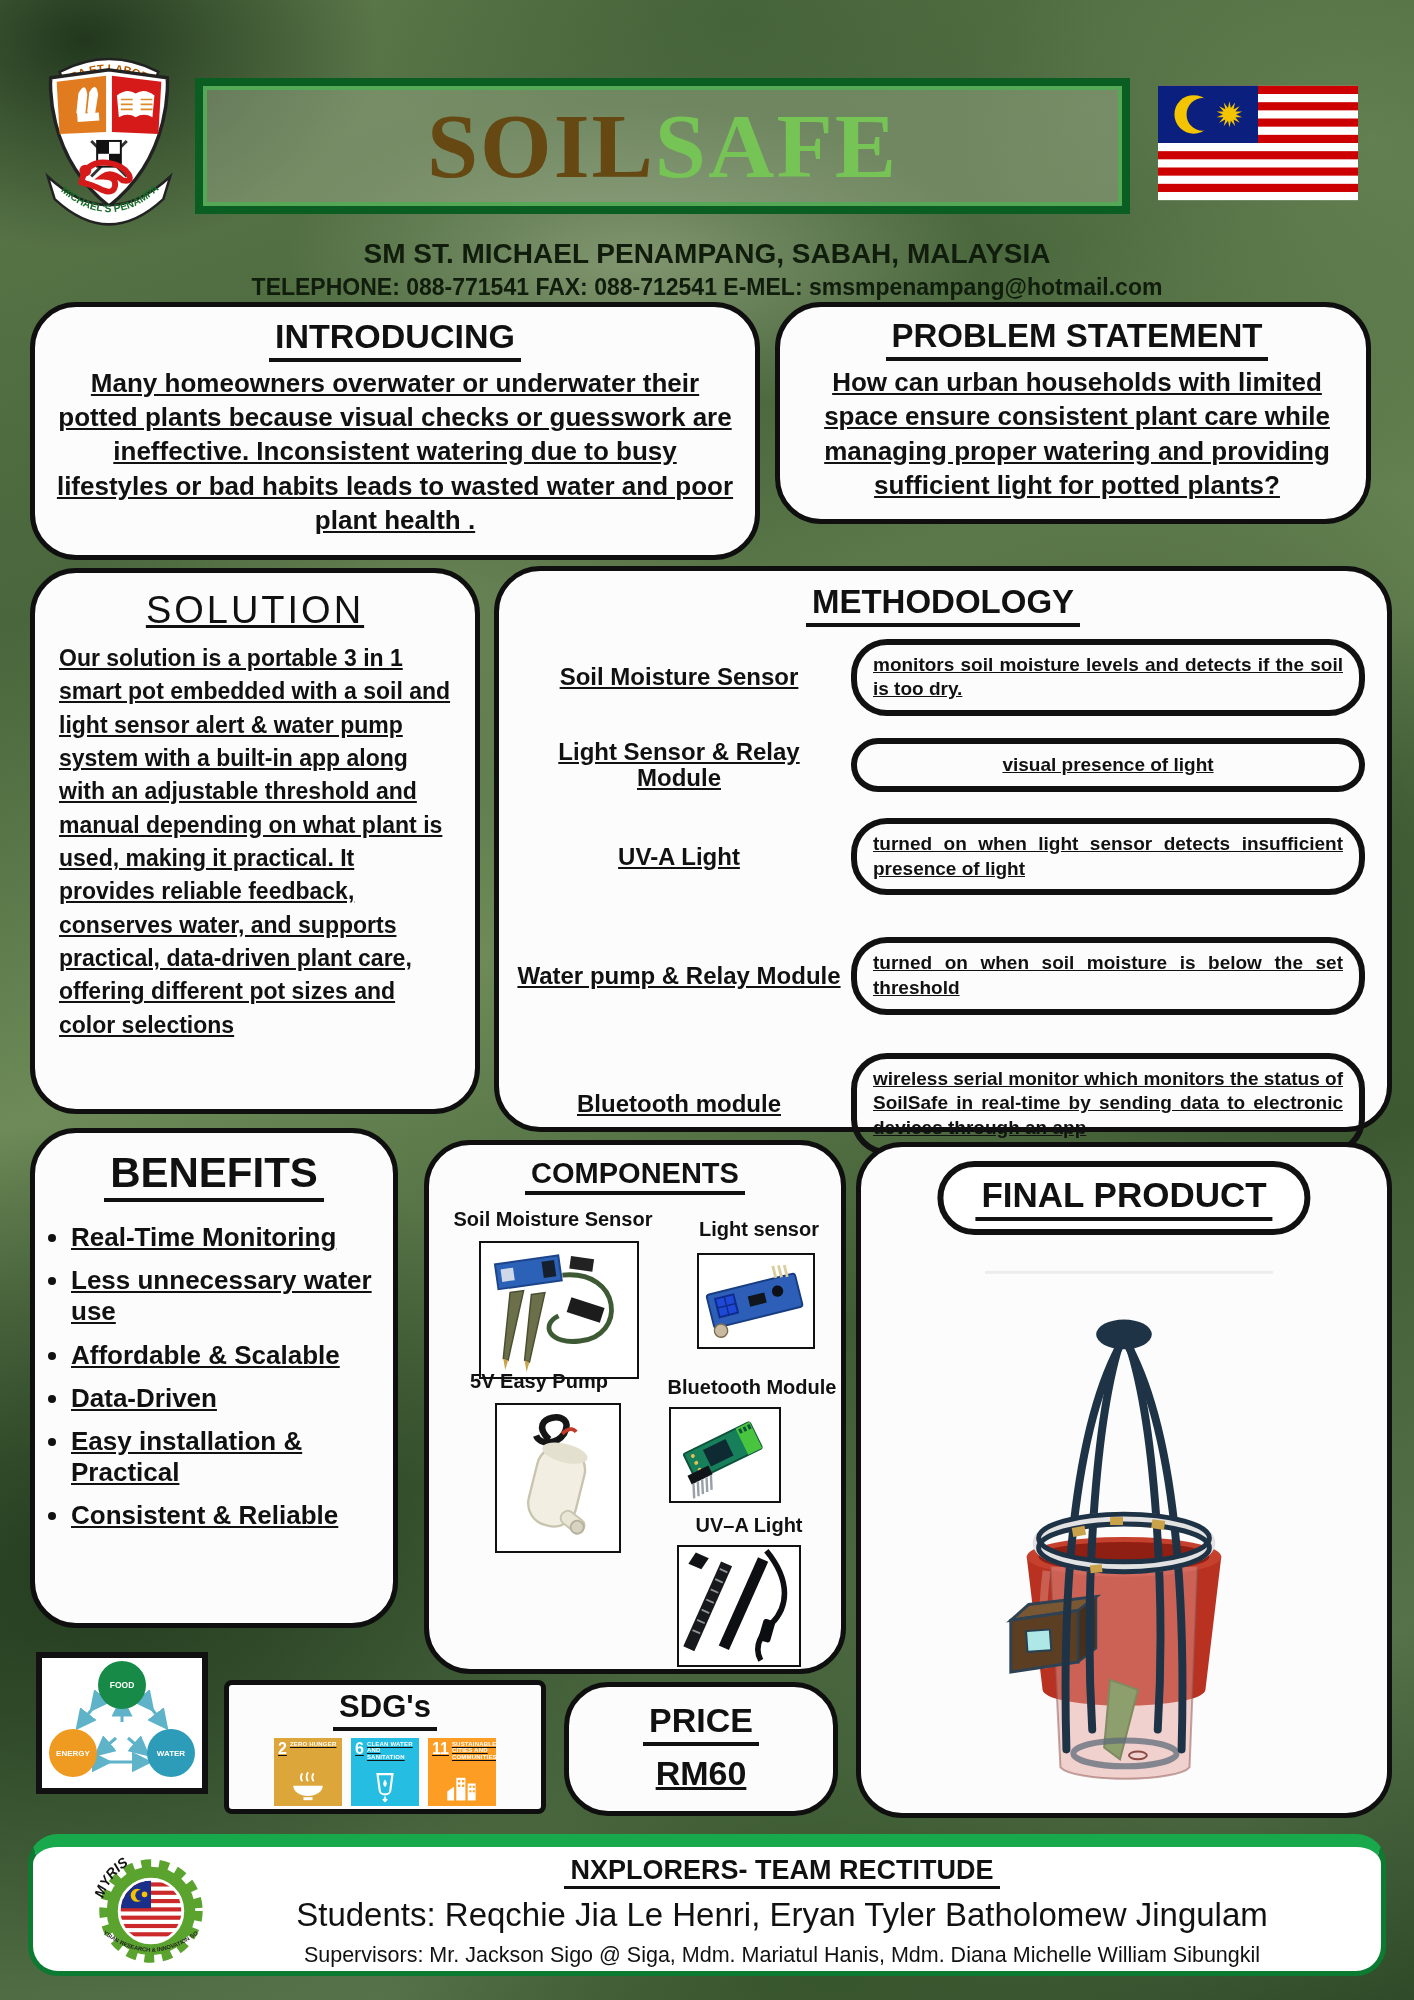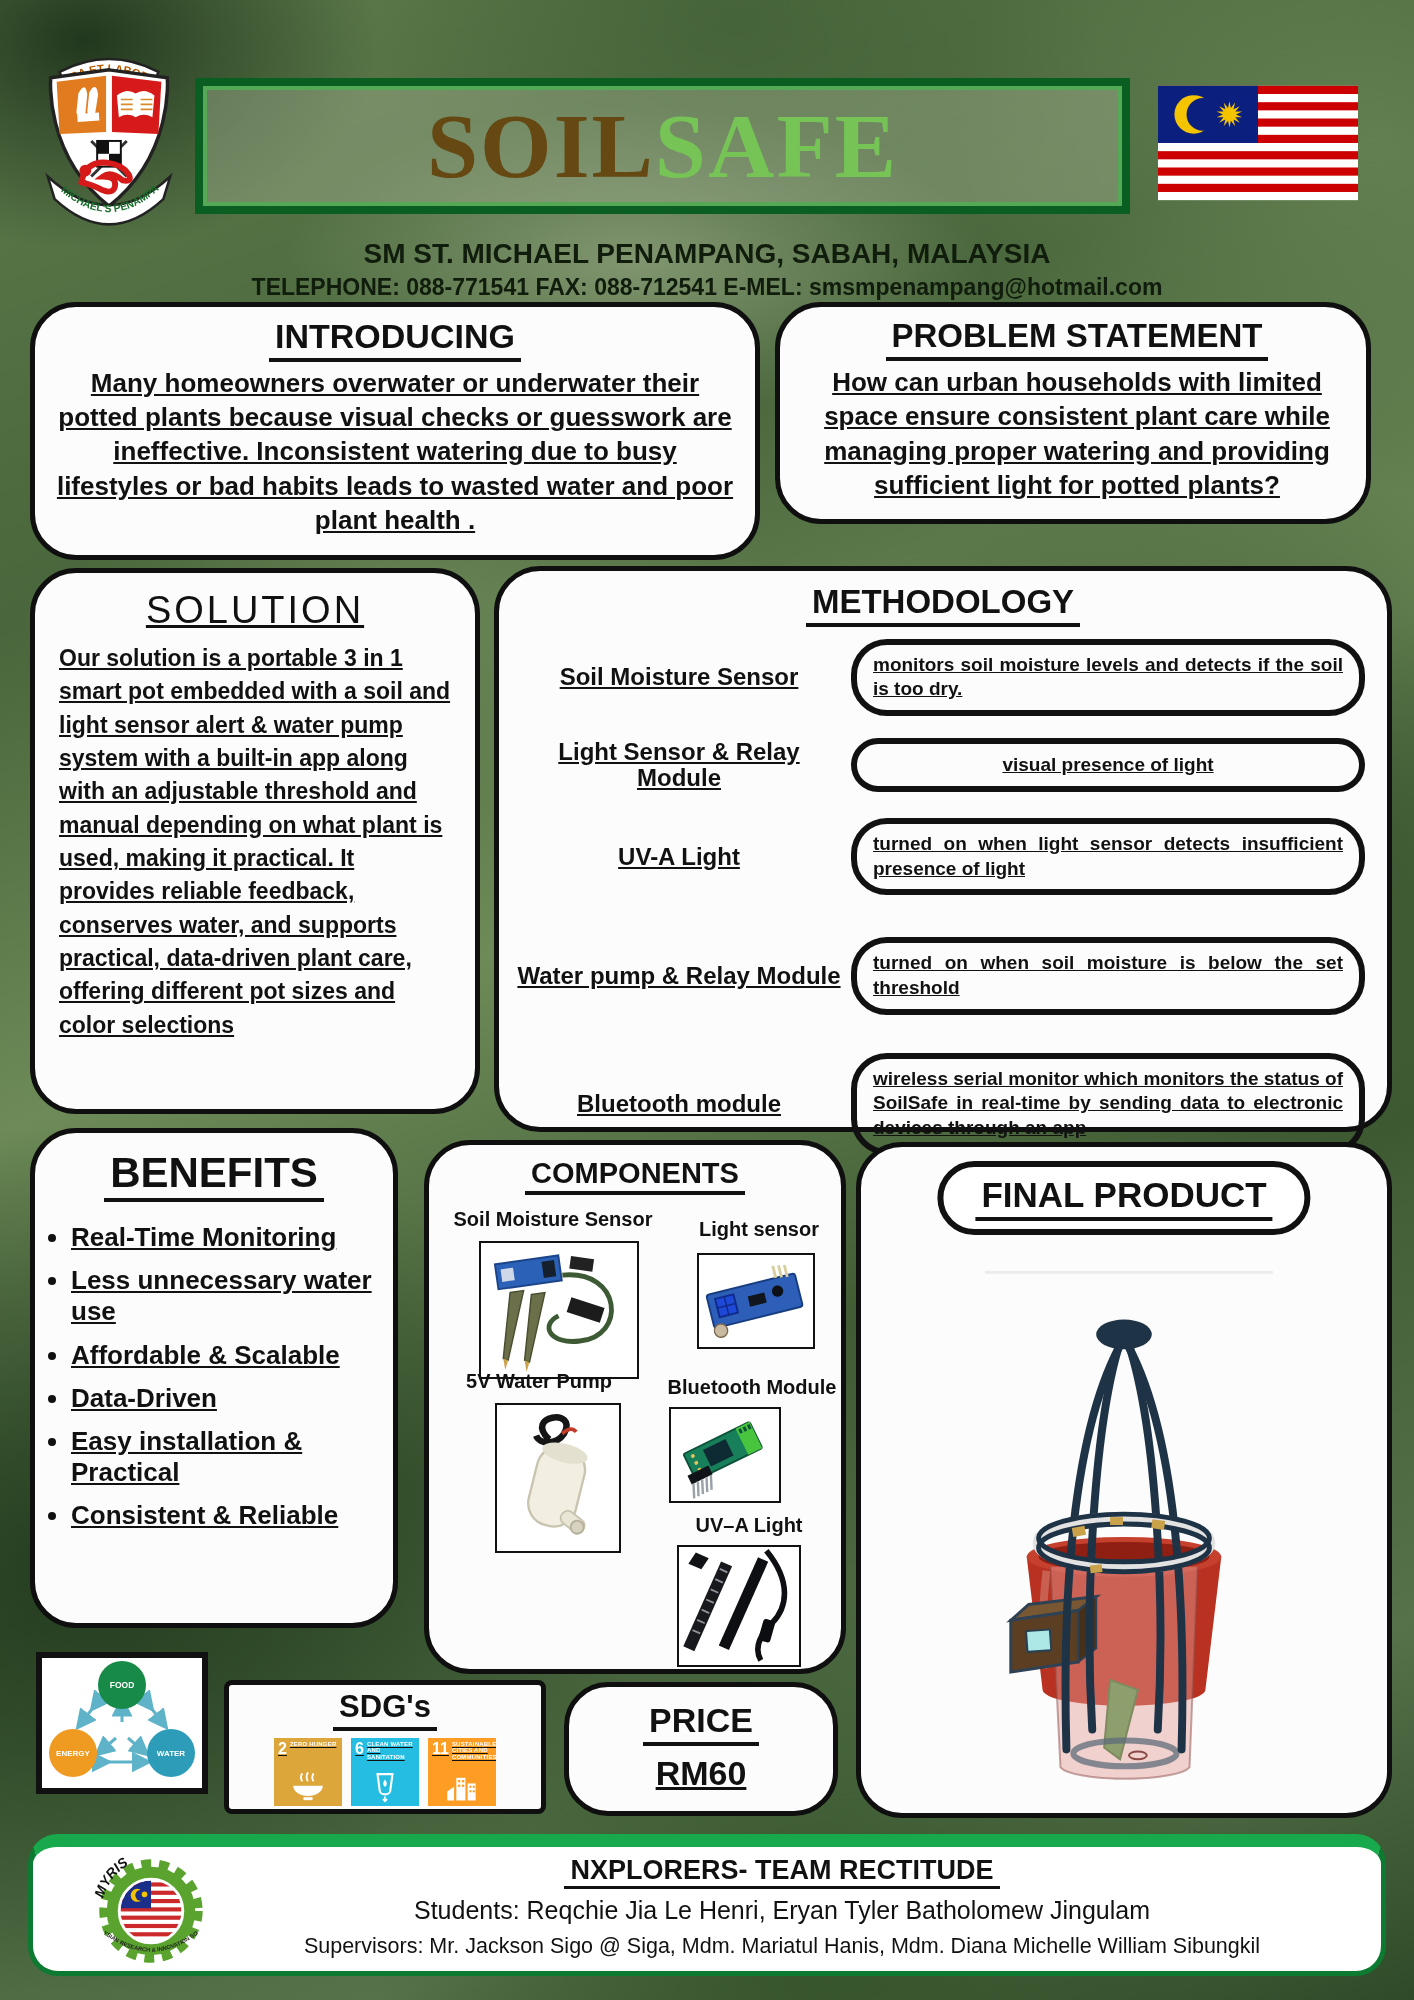--- a/index.html
+++ b/index.html
@@ -82,21 +82,21 @@
   .sdg-icon{position:absolute; left:50%; transform:translateX(-50%); bottom:3px;}
   .price{left:564px; top:1682px; width:274px; height:134px; border-radius:44px;}
   .price .ph{font-size:34px; margin-top:14px;}
   .price-value{text-align:center; font-size:34px; font-weight:bold; margin-top:8px;}
   
   .footer{position:absolute; left:28px; top:1834px; width:1358px; height:142px; background:#fff; border:5px solid #0d8636; border-top-width:13px; border-color:#18a94c #0c7a31 #0c7a31 #0c7a31; border-radius:30px; box-sizing:border-box;}
   .myris{position:absolute; left:58px; top:4px; width:120px; height:120px;}
   .f-text{position:absolute; left:190px; right:40px; top:8px; text-align:center;}
   .f-team{font-size:27px; font-weight:bold;}
   .f-team .uh{border-bottom-width:3px; padding-bottom:2px;}
-  .f-students{font-size:25px; font-weight:500; margin-top:7px;}
+  .f-students{font-size:33px; font-weight:500; margin-top:7px;}
   .f-supervisors{font-size:21.5px; font-weight:400; margin-top:9px;}
 </style>
 </head>
 <body>
 
 <div class="poster">
 
   <svg class="crest" viewBox="0 0 160 200">
     <path d="M30,34 Q80,8 130,34 L123,52 Q80,28 37,52 Z" fill="#fff" stroke="#222" stroke-width="2.5"></path>
     <path id="crestArcTop" d="M36,47 Q80,22 124,47" fill="none"></path>
@@ -238,21 +238,21 @@
           <rect x="52" y="42" width="18" height="11" fill="#10161c"></rect>
           <circle cx="84" cy="44" r="6" fill="#0d1117"></circle>
           <rect x="90" y="18" width="3" height="13" fill="#d8cfa0"></rect>
           <rect x="96" y="19" width="3" height="13" fill="#d8cfa0"></rect>
           <rect x="84" y="17" width="3" height="13" fill="#d8cfa0"></rect>
           <circle cx="16" cy="70" r="7" fill="#c9b9a0" stroke="#7a6a50" stroke-width="1.5"></circle>
         </g>
       </svg>
     </div>
 
-    <div class="c-label" style="left:10px; top:226px; width:200px;">5V Water Pump</div>
+    <div class="c-label" style="left:10px; top:226px; width:200px;">5V Easy Pump</div>
     <div class="img-box" style="left:66px; top:258px; width:126px; height:150px;">
       <svg viewBox="0 0 130 150" width="121" height="145">
         <path d="M56,34 C28,8 88,0 72,28 C64,40 46,40 42,30" fill="none" stroke="#151515" stroke-width="7"></path>
         <path d="M70,28 q10,-9 15,-2" stroke="#c23b2a" stroke-width="4" fill="none"></path>
         <g transform="rotate(14 65 85)">
           <rect x="38" y="42" width="52" height="86" rx="24" fill="#f2efe2" stroke="#c9c4b0" stroke-width="2.5"></rect>
           <ellipse cx="64" cy="48" rx="25" ry="10" fill="#e4e0cf"></ellipse>
           <rect x="76" y="110" width="28" height="15" rx="7" fill="#eae6d6" stroke="#c9c4b0" stroke-width="2" transform="rotate(24 90 117)"></rect>
           <circle cx="96" cy="122" r="7" fill="#d8d3c0" stroke="#b5b09c" stroke-width="2"></circle>
         </g>

